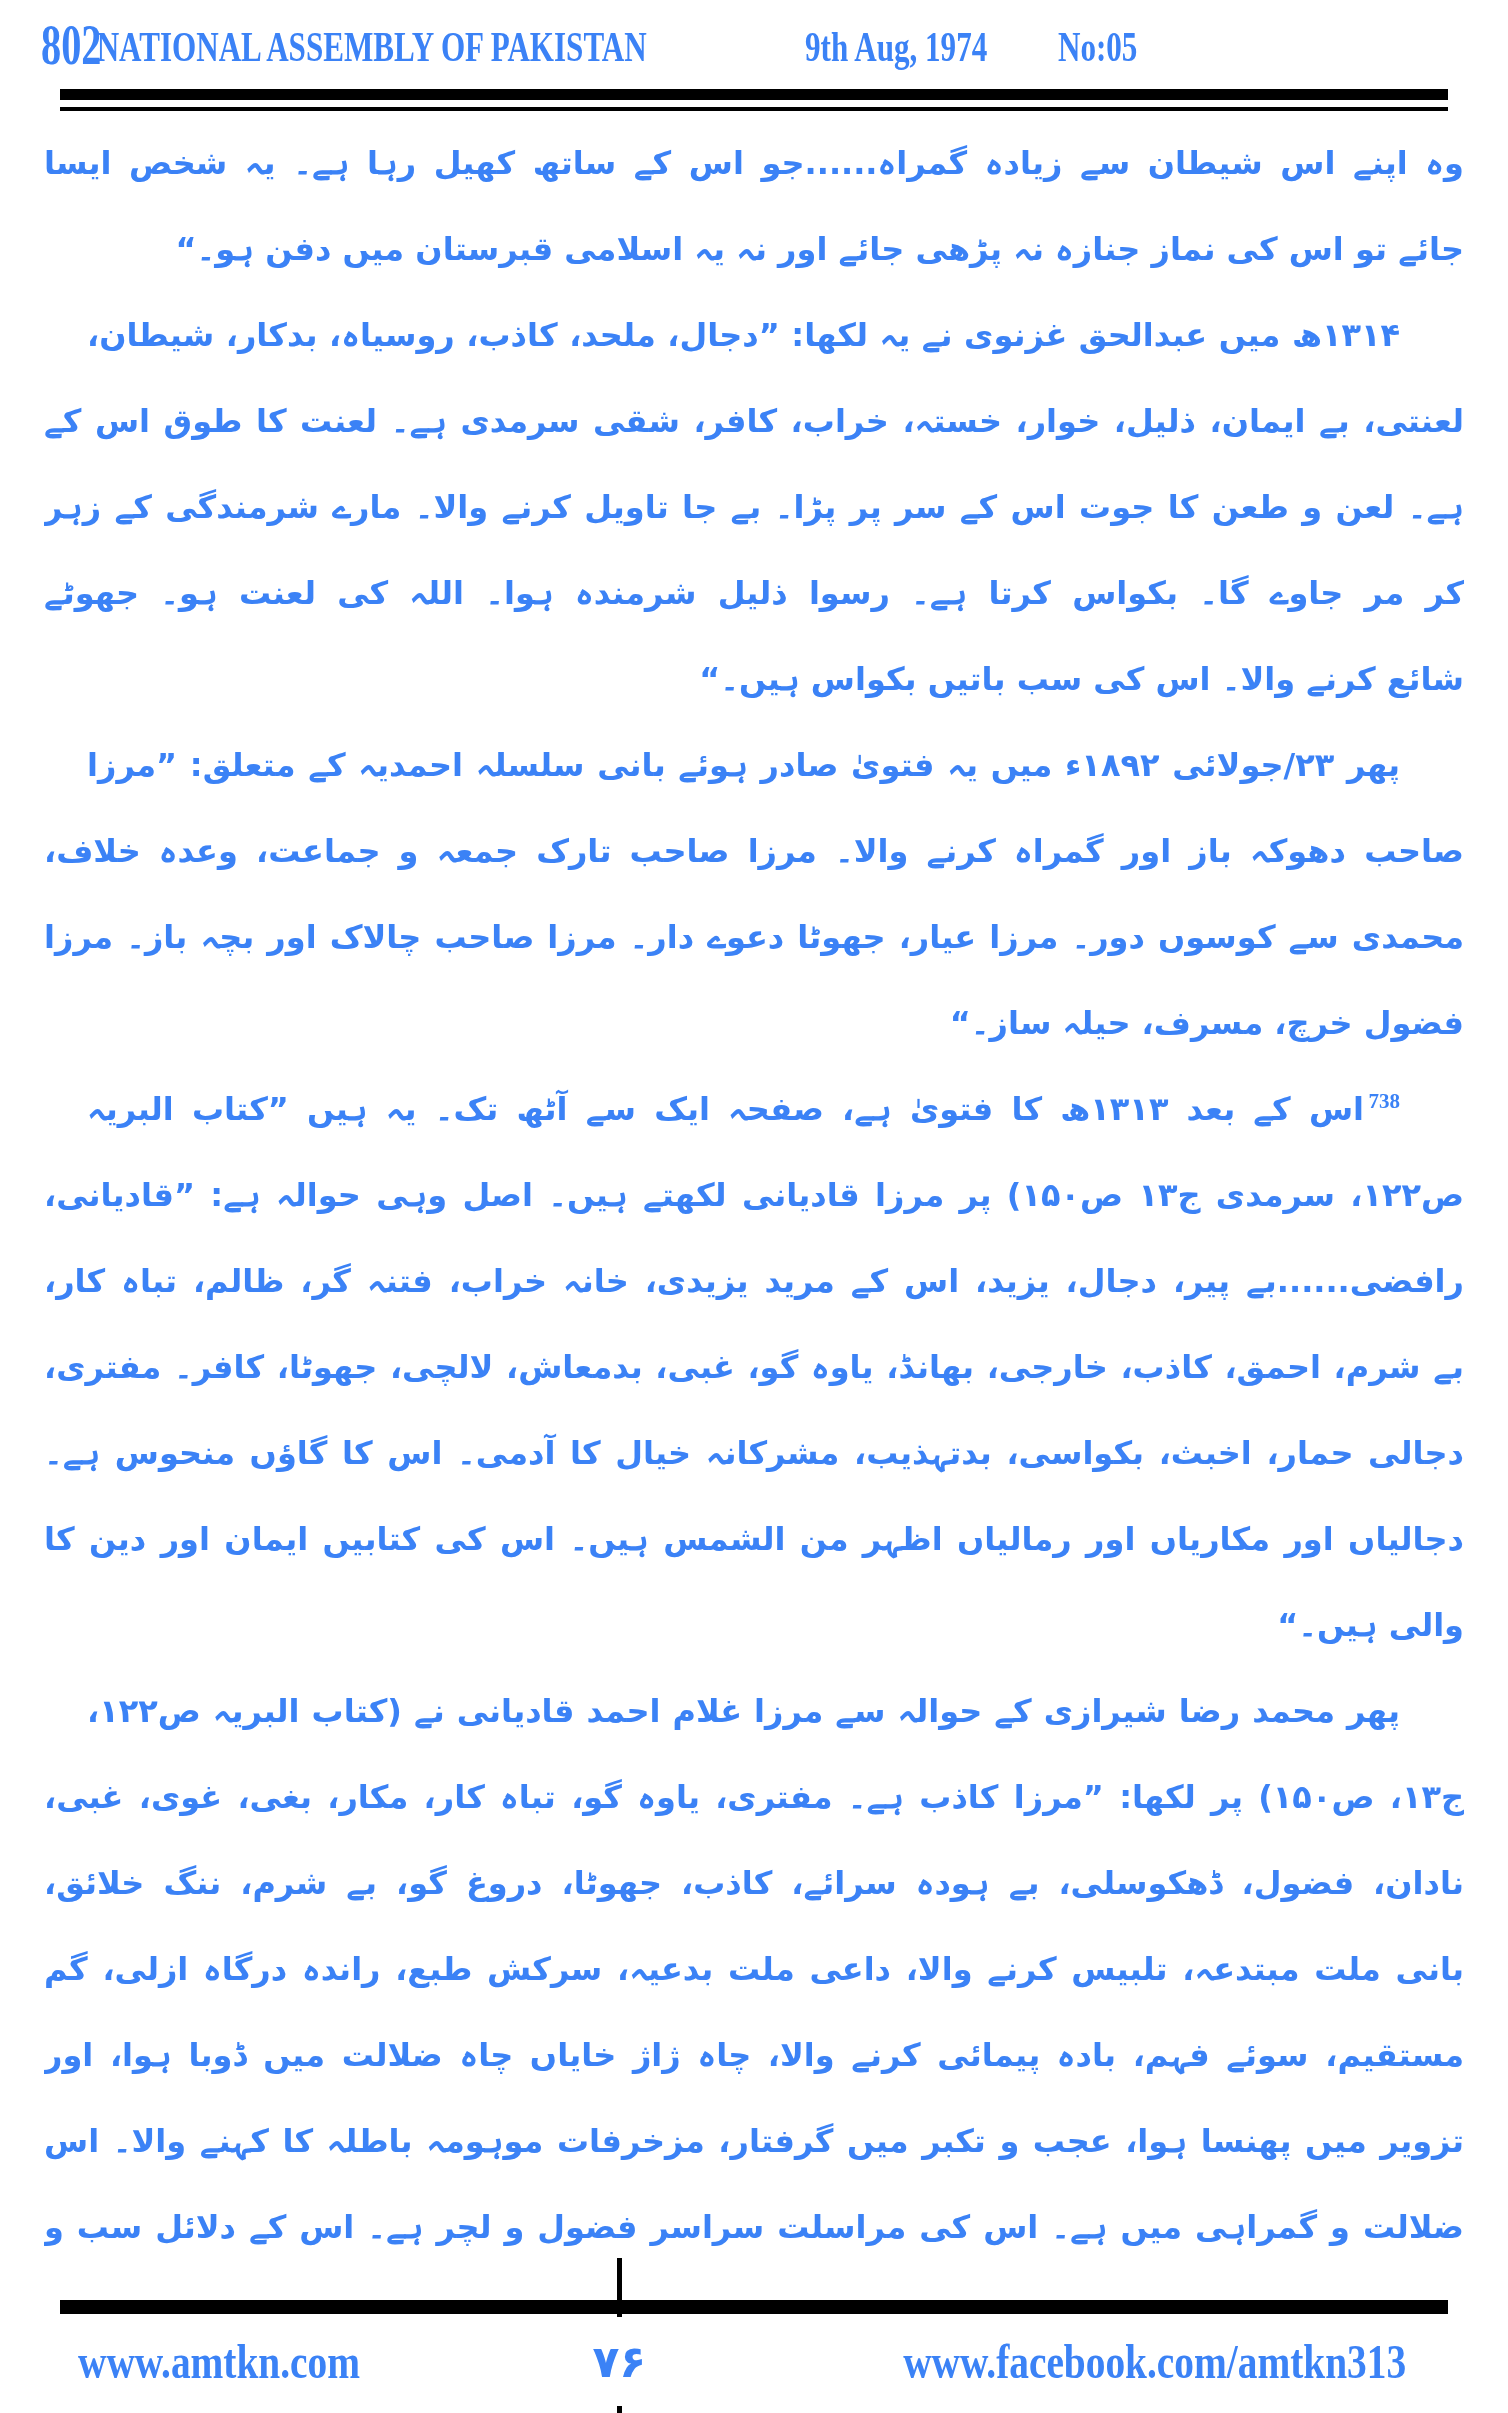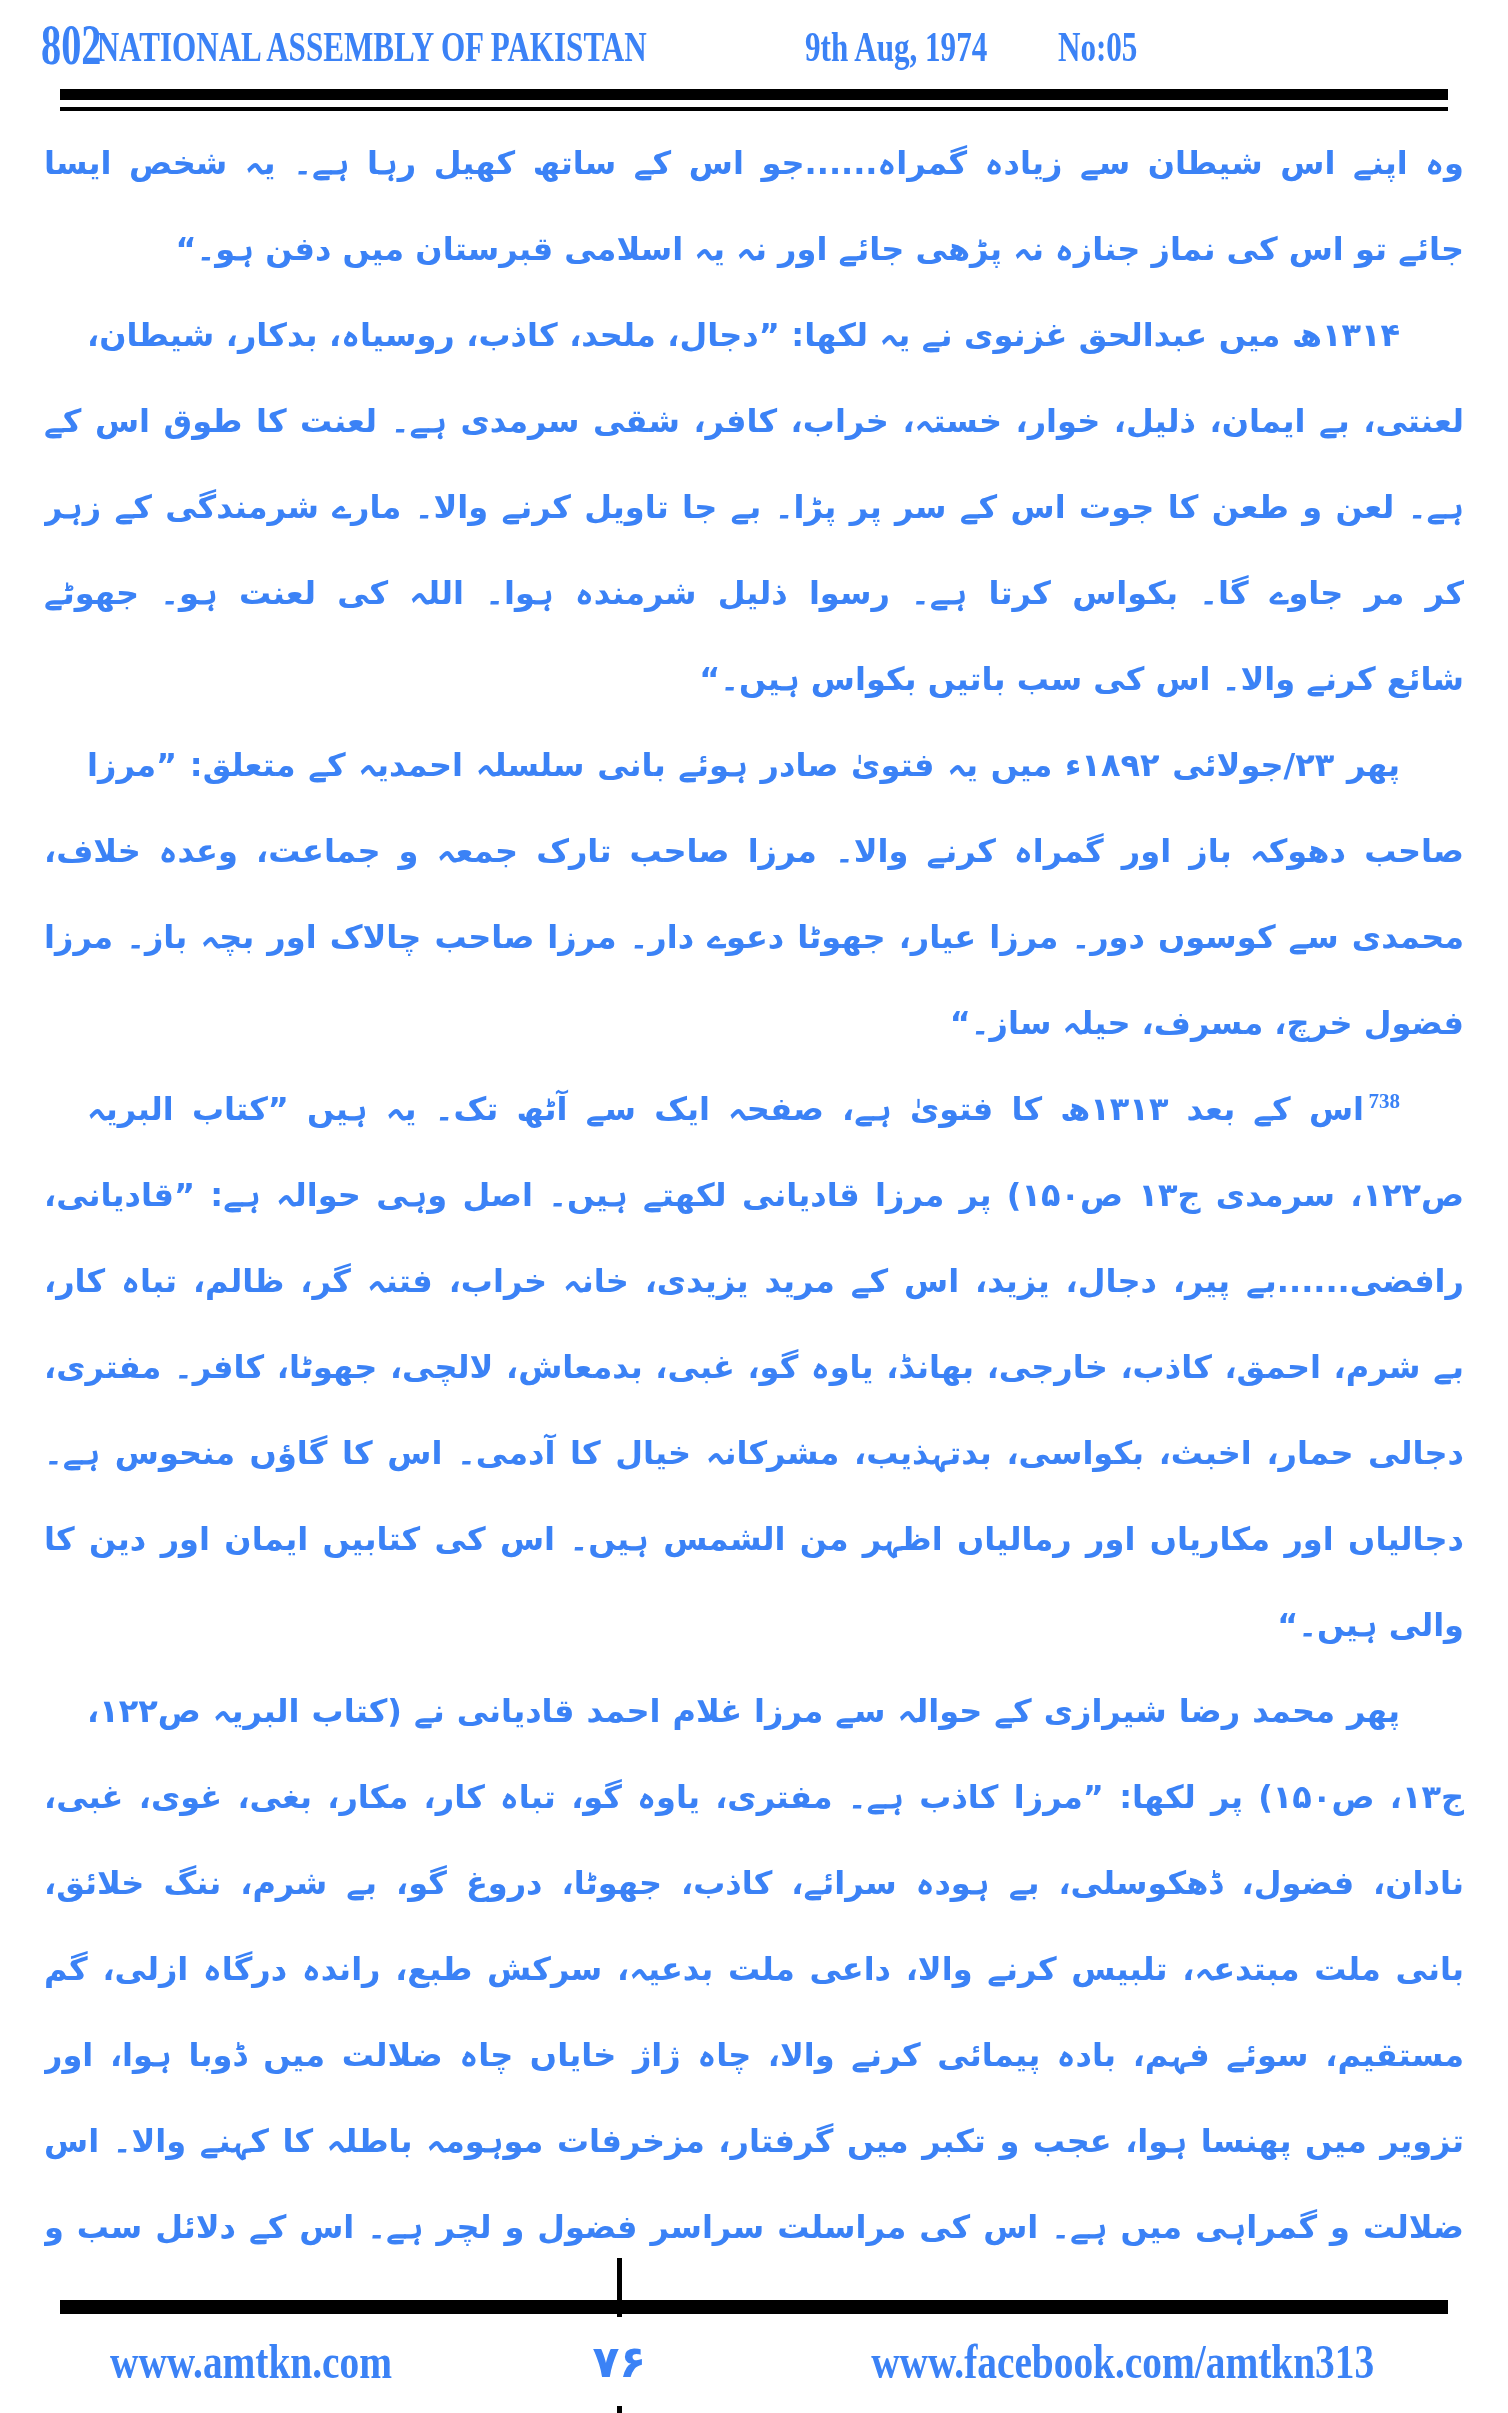--- a/index.html
+++ b/index.html
@@ -73,21 +73,21 @@
   }
 
   
   .footer-rule {
     position:absolute; left:60px; right:60px; top:2300px;
     height:14.3px; background:#000;
   }
   .footer {
     position:absolute; left:0; right:0; top:2324px;
     height:75px;
-    padding:0 79px;
+    padding:0 47px;
     display:flex; align-items:center; justify-content:space-between;
     font-family:"Liberation Serif", serif;
     font-weight:bold; font-size:48px; line-height:48px;
     white-space:nowrap;
   }
   .footer .cond { display:inline-block; transform:scaleX(0.82); }
   .footer-center { display:flex; align-items:center; gap:15px;flex-direction:column; }
   .vbar { width:5.3px; height:59px; background:#000; }
   .footer-page-num {
     font-family:"DejaVu Sans", sans-serif;

